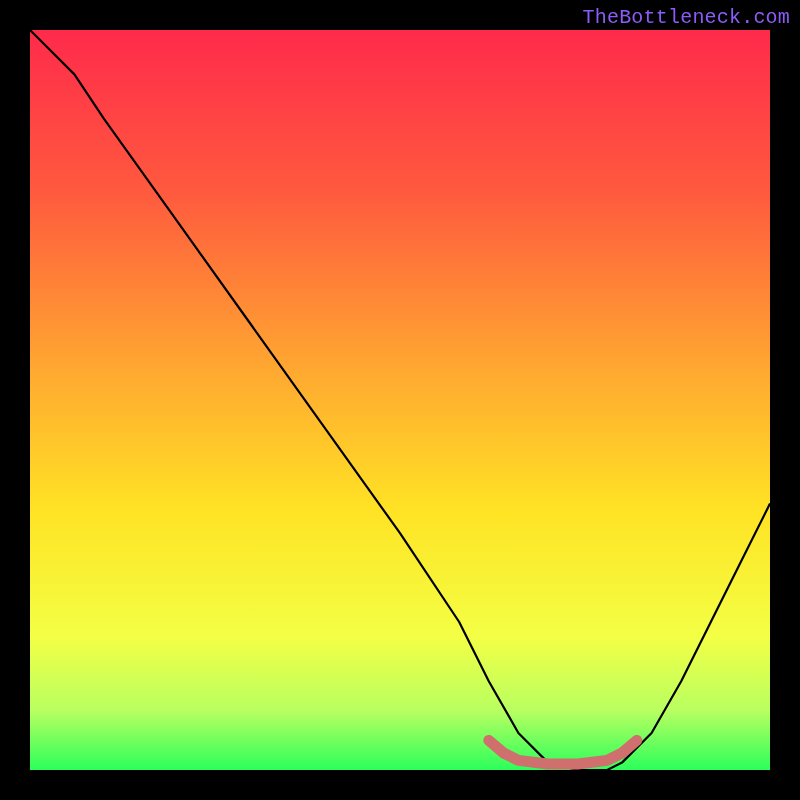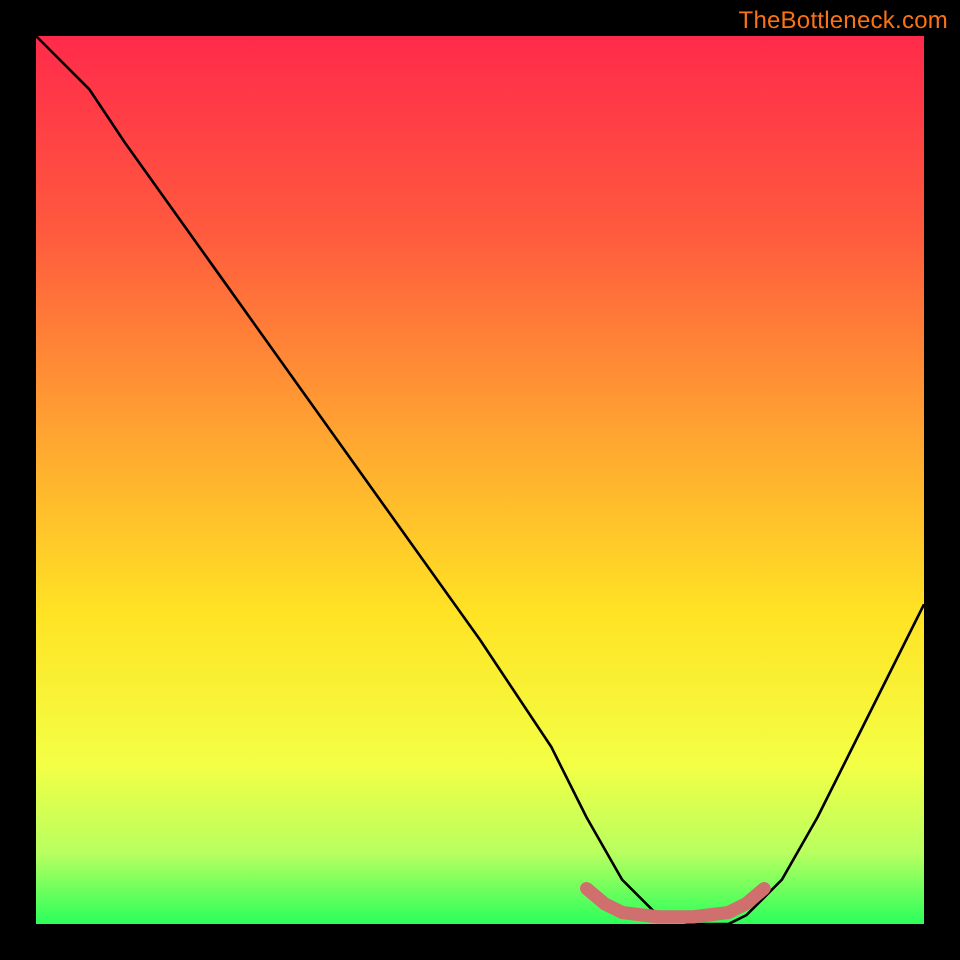--- a/index.html
+++ b/index.html
@@ -21,23 +21,23 @@
     left: 30px;
     top: 30px;
     width: 740px;
     height: 740px;
   }
   svg { display: block; }
   .watermark {
     position: absolute;
     top: 6px;
     right: 10px;
-    font-family: Liberation Sans, sans-serif;
+    font-family: Liberation Mono, monospace;
     font-size: 20px;
-    color: #f97316;
+    color: #8b5cf6;
     letter-spacing: 0.2px;
     user-select: none;
   }
 </style>
 </head>
 <body>
 
 <div class="stage">
   <div class="plot">
     <svg id="plot-svg" width="740" height="740" viewBox="0 0 740 740">

